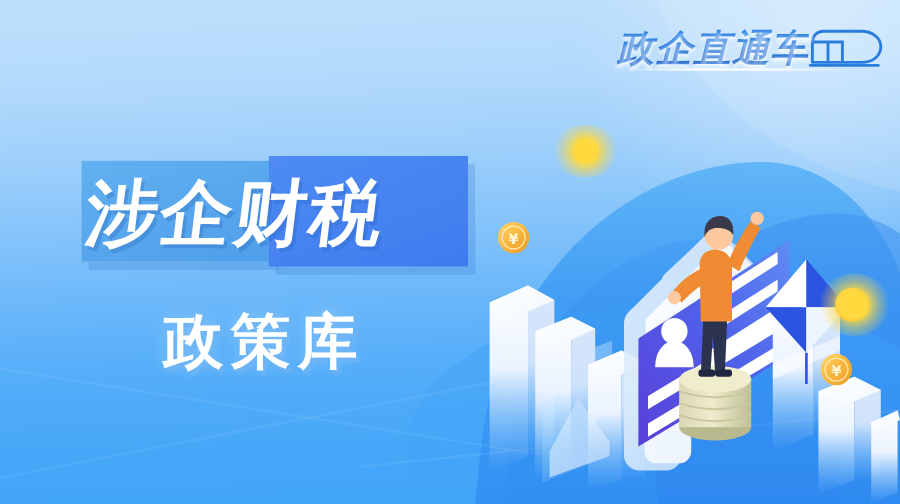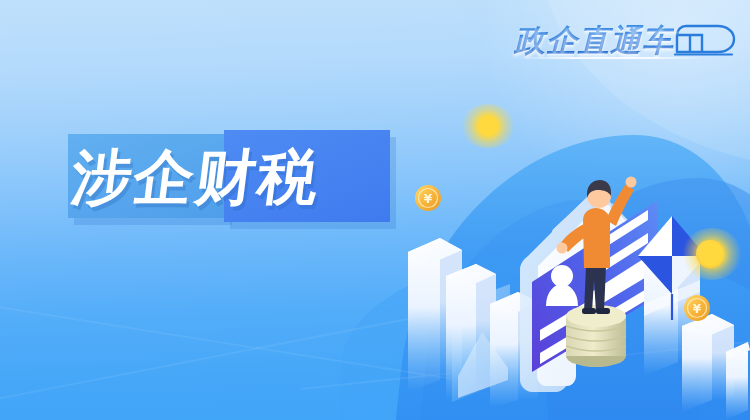--- a/index.html
+++ b/index.html
@@ -164,20 +164,21 @@
         <path d="M1 32.5 H58" stroke="#2a7ddc" stroke-width="2.2" stroke-linecap="round"></path>
       </svg>
     </span>
   </div>
 
   <div id="title-block">
     <div class="panel panel-l"></div>
     <div class="panel panel-r"></div>
     <div id="title-text">涉企财税</div>
   </div>
+  <div id="subtitle">政策库</div>
 
   <div id="illu">
 
     <div class="glow g1"></div>
     <div class="glow g2"></div>
 
     <svg width="350" height="340" viewBox="0 0 350 340">
       <defs>
         <linearGradient id="gPillar" x1="0" y1="0" x2="0" y2="1">
           <stop offset="0%" stop-color="#ffffff"></stop>

